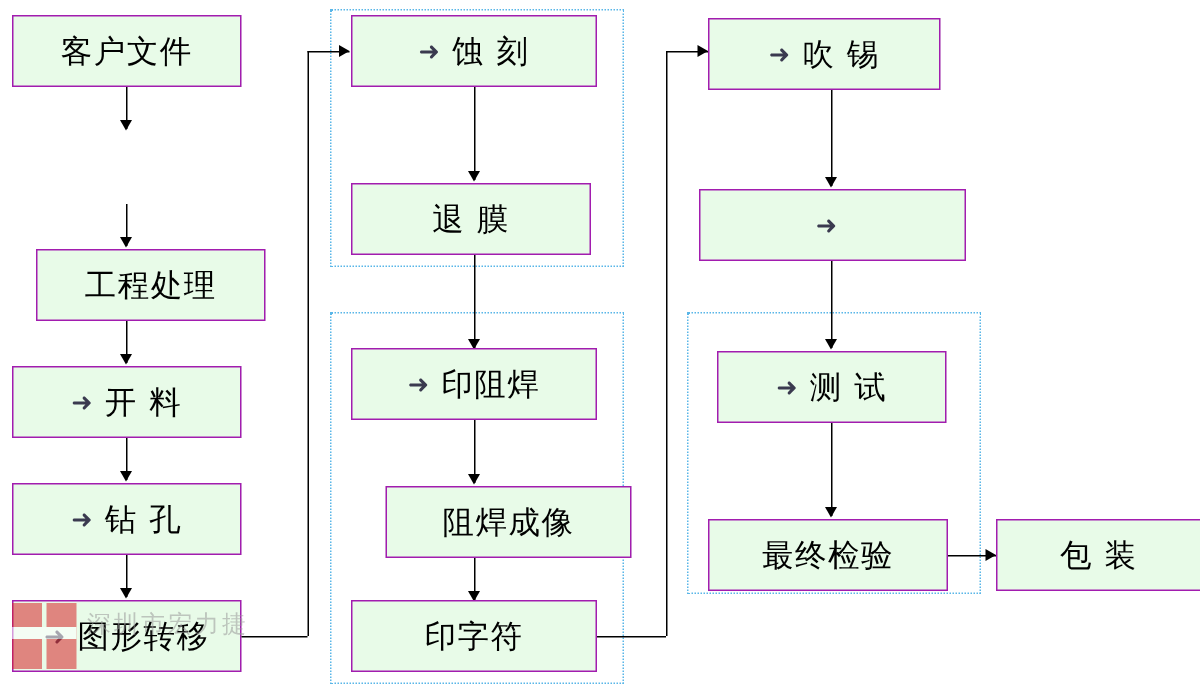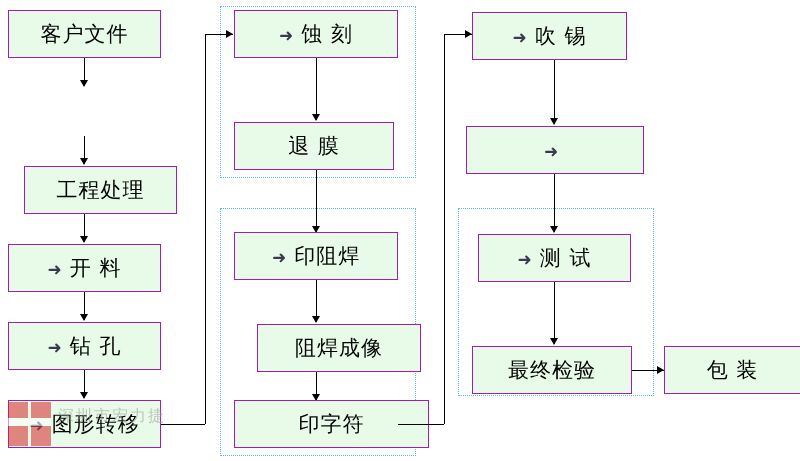--- a/index.html
+++ b/index.html
@@ -180,21 +180,21 @@
   </div>
   <div class="conn v" style="left:316px; top:280px; height:42px;"></div>
   <div class="arrowhead down" style="left:312px; top:316px;"></div>
 
   <div class="node" style="left:234px; top:324px; width:164px; height:48px;margin-left:23px;">
     <span class="lbl">阻焊成像</span>
   </div>
   <div class="conn v" style="left:316px; top:372px; height:28px;"></div>
   <div class="arrowhead down" style="left:312px; top:394px;"></div>
 
-  <div class="node" style="left:234px; top:400px; width:195px; height:48px;">
+  <div class="node" style="left:234px; top:400px; width:164px; height:48px;">
     <span class="lbl">印字符</span>
   </div>
 
   <div class="conn h" style="left:398px; top:424px; width:46px;"></div>
   <div class="conn v" style="left:444px; top:34px; height:390px;"></div>
   <div class="conn h" style="left:444px; top:34px; width:28px;"></div>
   <div class="arrowhead right" style="left:465px; top:30px;"></div>
 
   <div class="node" style="left:472px; top:12px; width:155px; height:48px;">
     <span class="arrow-mark">➜</span>

